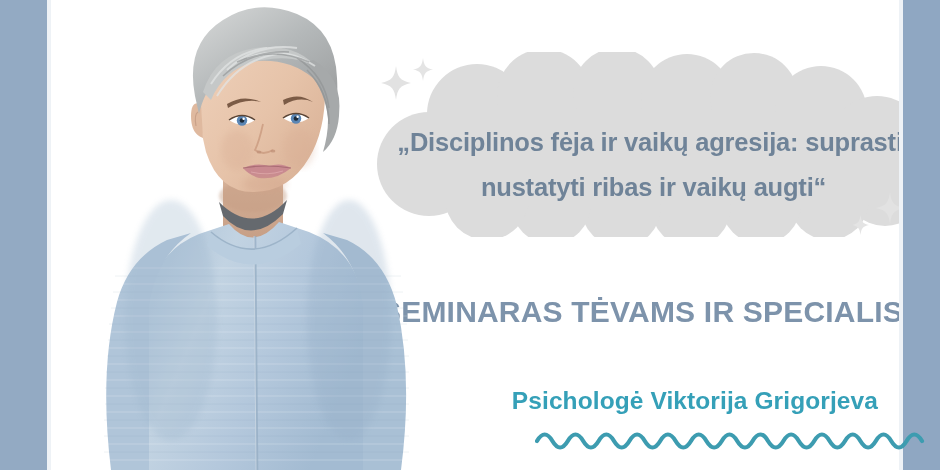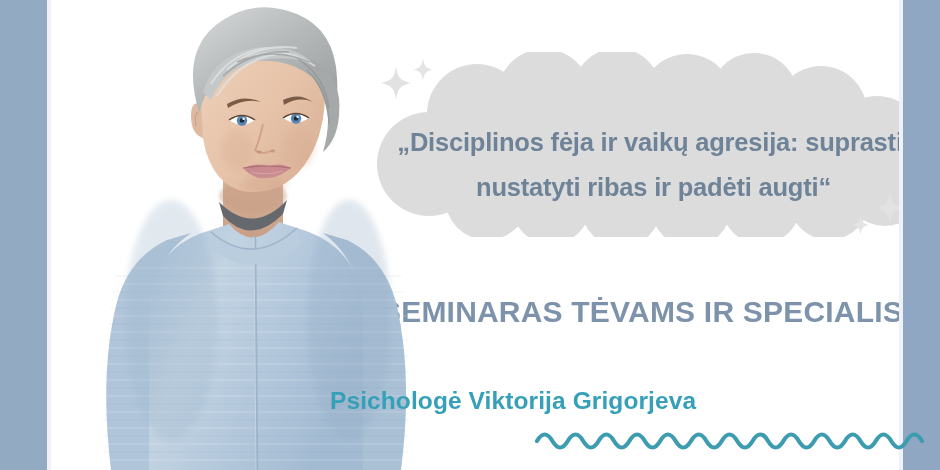--- a/index.html
+++ b/index.html
@@ -47,21 +47,21 @@
     text-align:center;
     color:#7d93ab;
     font-size:30px;
     font-weight:bold;
     letter-spacing:0.2px;
     white-space:nowrap;
   }
 
   #signature{
     position:absolute;left:330px;top:387px;width:560px;z-index:7;
-    text-align:left;
+    text-align:right;
     padding-right:12px;
     box-sizing:border-box;
     color:#35a0b8;
     font-size:24.5px;
     font-weight:bold;
     letter-spacing:0.1px;
     white-space:nowrap;
   }
 
   #wave{position:absolute;left:535px;top:421px;width:400px;height:30px;z-index:7;}
@@ -275,21 +275,21 @@
         <path d="M200 172 Q216 176 232 171" stroke="#e2aeb1" stroke-width="1" fill="none" opacity="0.7"></path>
 
         <ellipse cx="186" cy="150" rx="16" ry="20" fill="#d7ab92" opacity="0.3" filter="url(#softer)"></ellipse>
         <ellipse cx="248" cy="148" rx="16" ry="20" fill="#d7ab92" opacity="0.28" filter="url(#softer)"></ellipse>
         <ellipse cx="214" cy="184" rx="22" ry="9" fill="#d0a188" opacity="0.3" filter="url(#softer)"></ellipse>
       </svg>
     </div>
 
     <div id="title-block">
       <span class="tline">„Disciplinos fėja ir vaikų agresija: suprasti,</span>
-      <span class="tline">nustatyti ribas ir padėti augti“</span>
+      <span class="tline">nustatyti ribas ir vaikų augti“</span>
     </div>
 
     <div id="subtitle">SEMINARAS TĖVAMS IR SPECIALISTAMS</div>
 
   </div>
 
   <div id="signature">Psichologė Viktorija Grigorjeva</div>
 
   <div id="wave">
     <svg viewBox="0 0 400 30" xmlns="http://www.w3.org/2000/svg" preserveAspectRatio="none">

